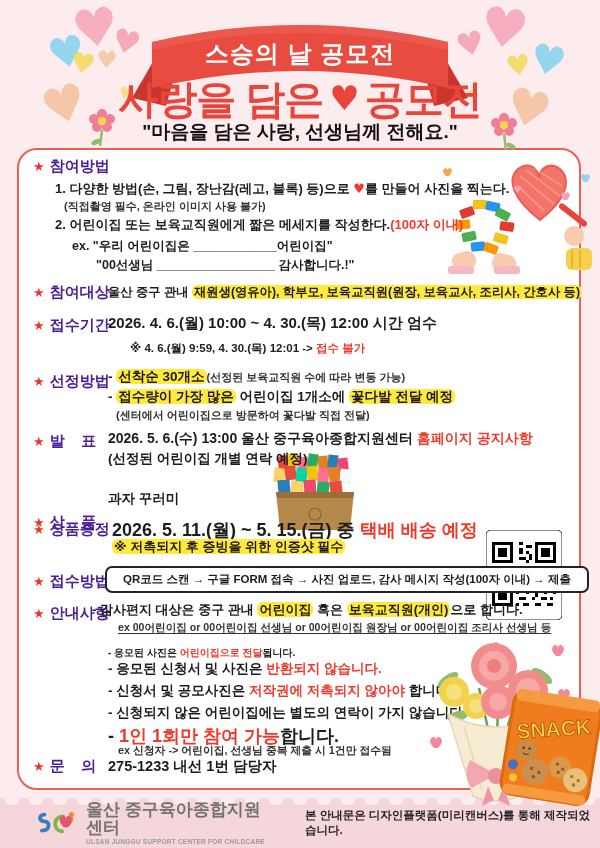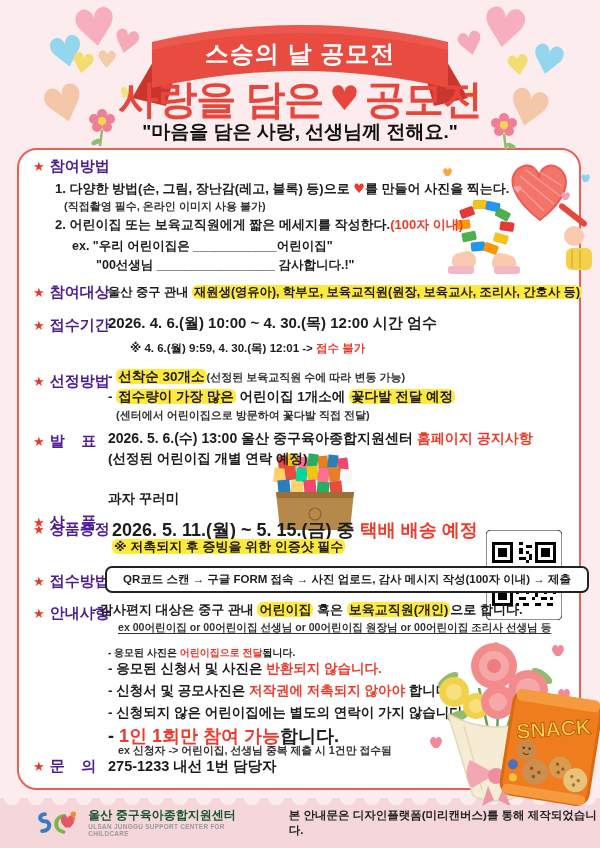--- a/index.html
+++ b/index.html
@@ -47,21 +47,21 @@
   }
   
   .footer-band{left:0;top:798px;width:600px;height:50px;background:#f5d6da;z-index:2;}
   .scallop{
     position:absolute;left:0;top:-1px;width:100%;height:12px;
     background:radial-gradient(circle at 12px 0px, #fdecee 8px, rgba(0,0,0,0) 8.5px);
     background-size:24px 12px;background-repeat:repeat-x;
   }
   .footer-inner{position:absolute;left:0;top:0;width:100%;height:100%;display:flex;align-items:center;z-index:3;}
   .org-block{margin-left:84px;line-height:1.1;}
-  .org-ko{font-size:12px;font-weight:700;color:#14532d;}
+  .org-ko{font-size:17px;font-weight:700;color:#737373;}
   .org-en{font-size:6.4px;font-weight:700;color:#999;letter-spacing:.3px;}
   .footer-note{margin-left:28px;font-size:11.5px;font-weight:800;color:#222;}
   svg{display:block;}
   .illo{position:absolute;z-index:2;pointer-events:none;}
 </style>
 </head>
 <body>
 
 <span class="heart-deco" style="left:72px;top:2px;font-size:52px;color:#f6a0b4;opacity:.8;transform:rotate(-8deg);">♥</span>
 <span class="heart-deco" style="left:112px;top:26px;font-size:32px;color:#f2879d;opacity:.65;transform:rotate(14deg);">♥</span>

